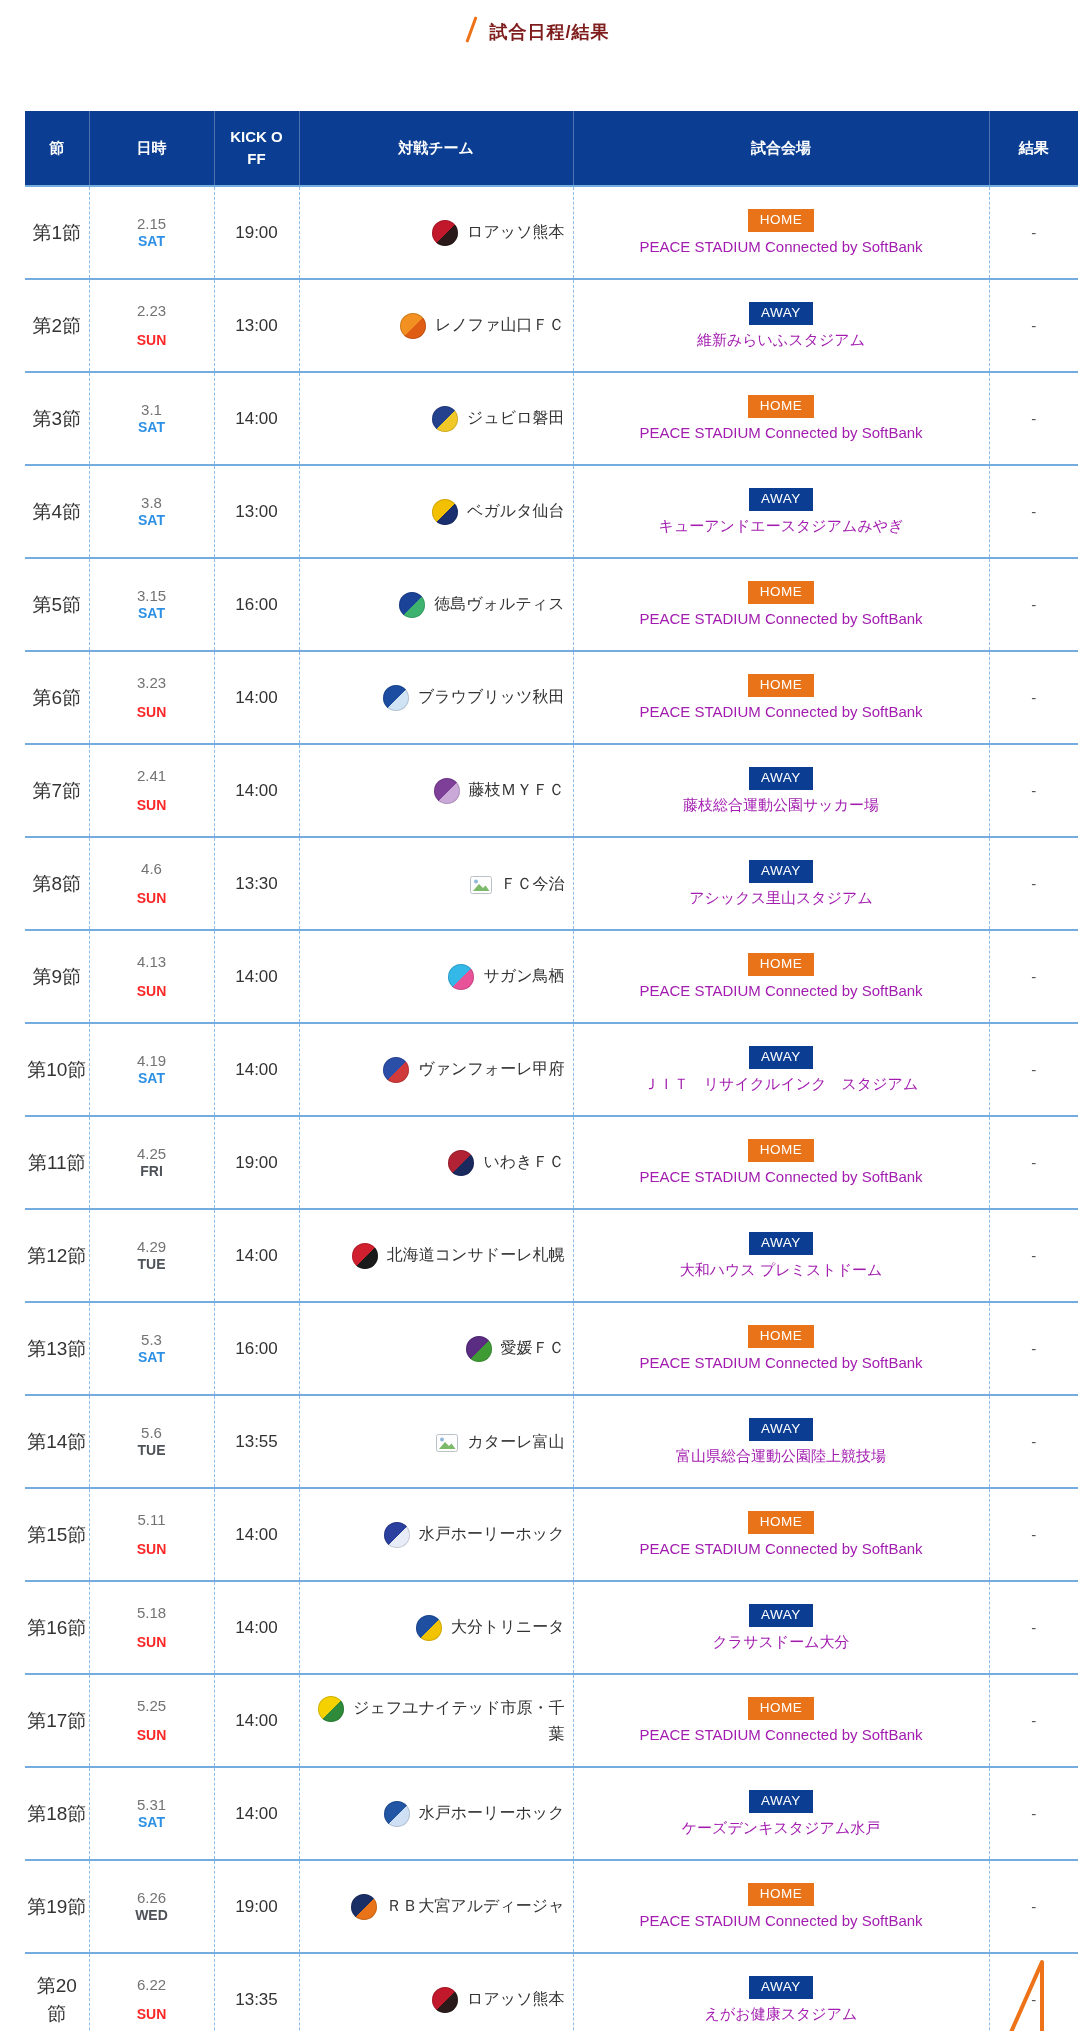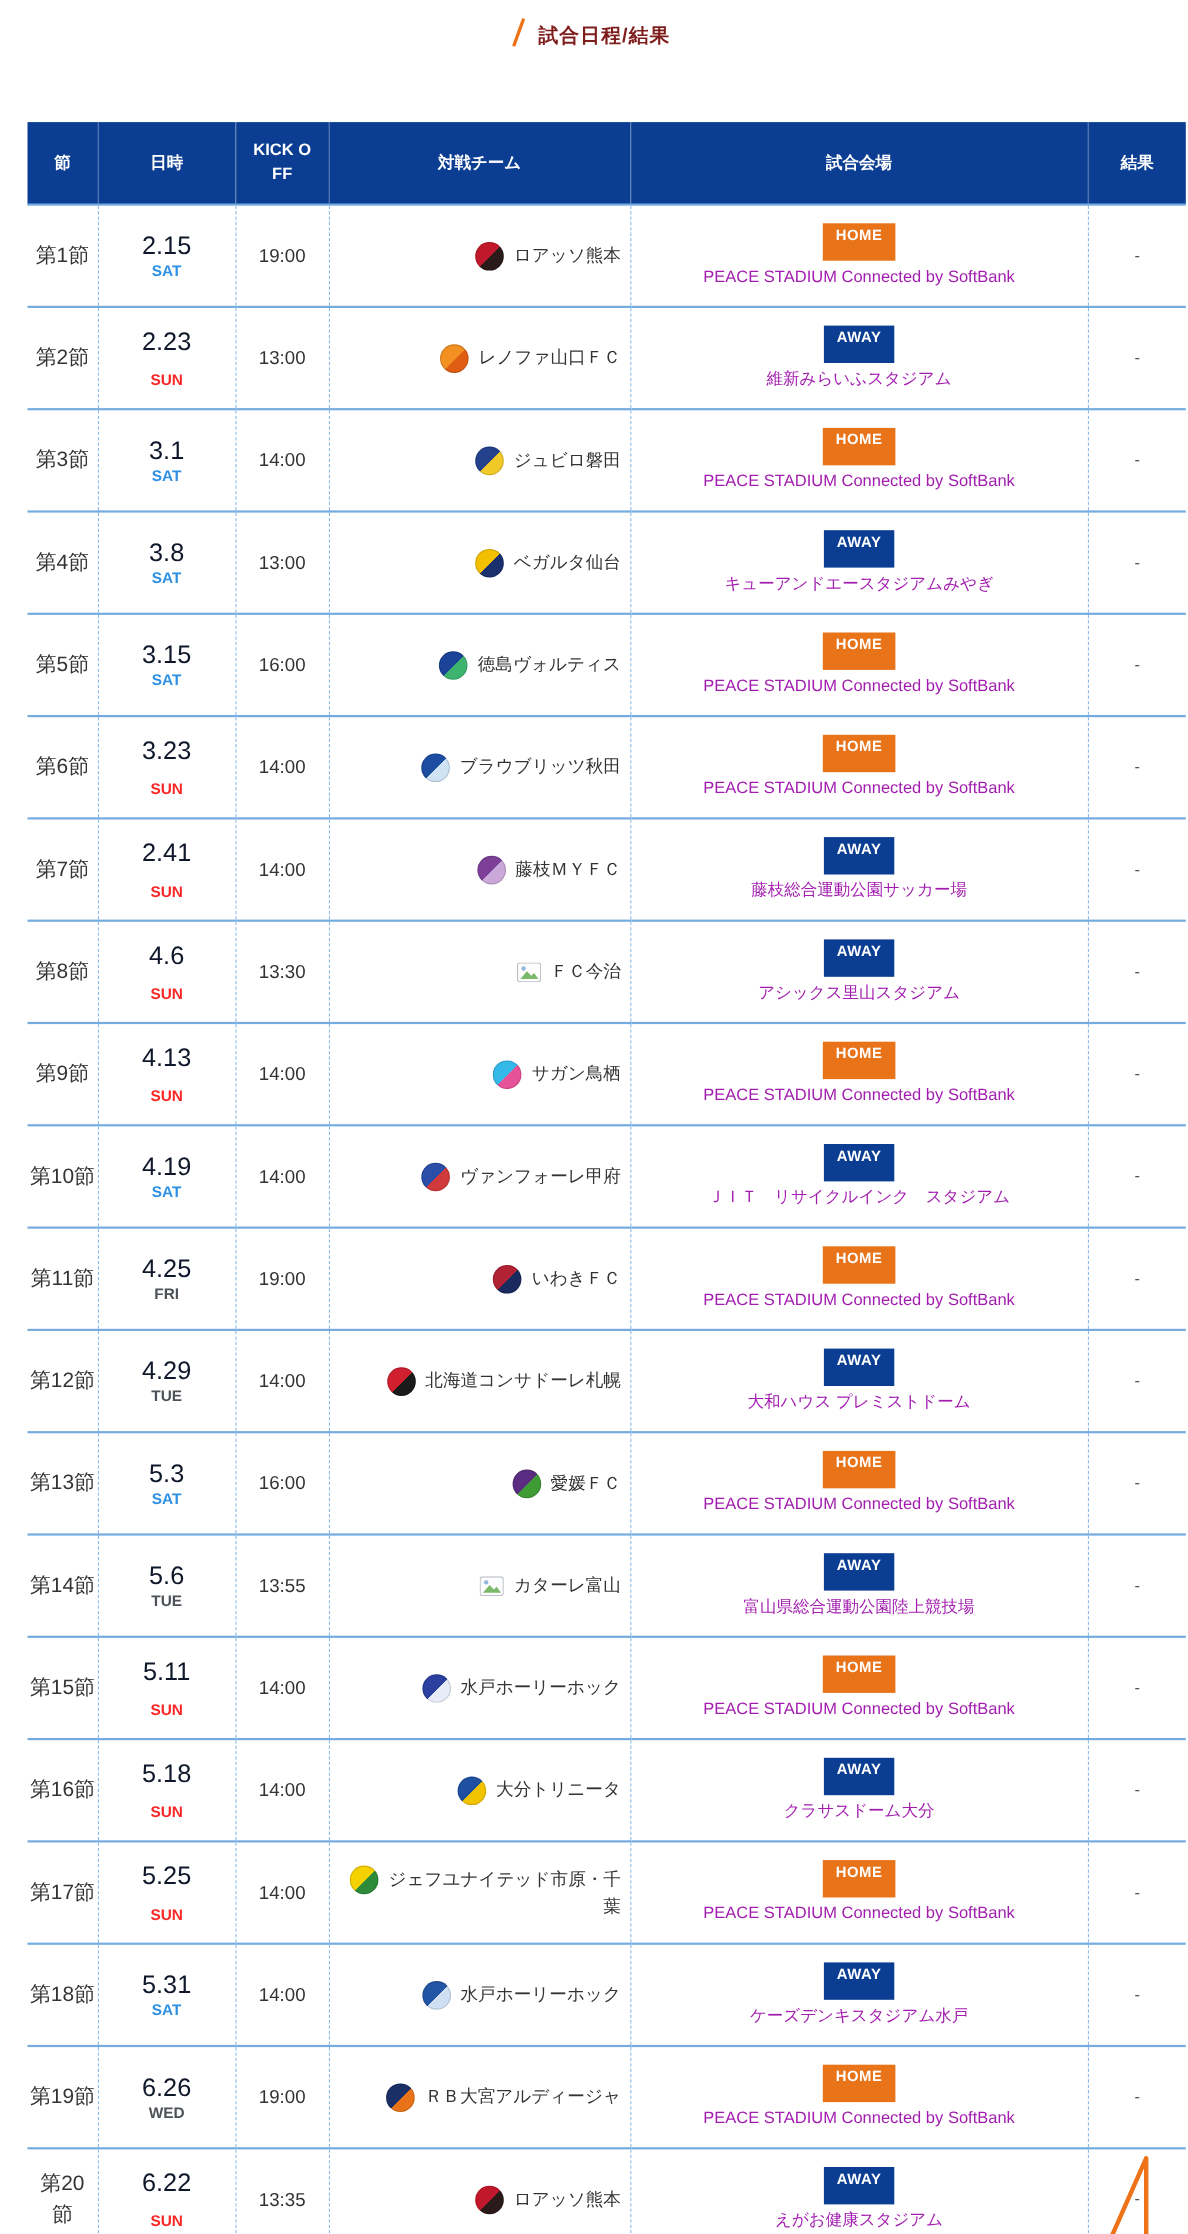--- a/index.html
+++ b/index.html
@@ -27,35 +27,35 @@
     border-bottom:2px solid #74acdf;padding:0;
   }
   thead th + th{border-left:1px solid rgba(255,255,255,0.28);}
   th.kick-th{word-break:break-all;padding:0 15px;line-height:1.5;}
   tbody td{
     border-bottom:2px solid #74acdf;vertical-align:middle;text-align:center;
     height:75px;padding:4px 2px;
   }
   tbody td + td{border-left:1px dashed #8ebbe7;}
   .round{font-size:19px;color:#333;line-height:1.45;}
-  .date-num{font-size:23px;color:#0f172a;line-height:1.15;}
+  .date-num{font-size:15px;color:#737373;line-height:1.15;}
   .date-day{font-size:14px;font-weight:bold;margin-top:1px;line-height:1.2;}
   .day-sat{color:#2e90e5;}
   .day-sun{color:#fb2727;margin-top:13px;}
   .day-wk{color:#4d5258;}
   .kick{font-size:17px;color:#333;}
   td.team-td{text-align:right;padding:8px 8px 8px 13px;font-size:16px;line-height:1.45;}
   .logo{
     display:inline-block;width:26px;height:26px;border-radius:50%;
     vertical-align:middle;margin-right:9px;box-shadow:inset 0 0 0 1px rgba(0,0,0,0.15);
   }
   .broken{display:inline-block;vertical-align:middle;margin-right:9px;line-height:0;}
   .badge{
-    display:inline-block;color:#fff;font-size:13.5px;font-weight:bold;
-    letter-spacing:0.5px;padding:3px 12px 15px;line-height:1.2;
+    display:inline-block;color:#fff;font-size:13.5px;font-weight:normal;
+    letter-spacing:0.5px;padding:3px 12px 4px;line-height:1.2;
   }
   .badge-home{background:#e87319;}
   .badge-away{background:#0b3e92;}
   .venue-name{font-size:15px;color:#a21caf;margin-top:5px;line-height:1.3;}
   .result{font-size:15px;color:#555;}
   
   .pagetop{position:absolute;left:995px;top:1956px;width:56px;height:110px;cursor:pointer;}
 </style>
 </head>
 <body>

